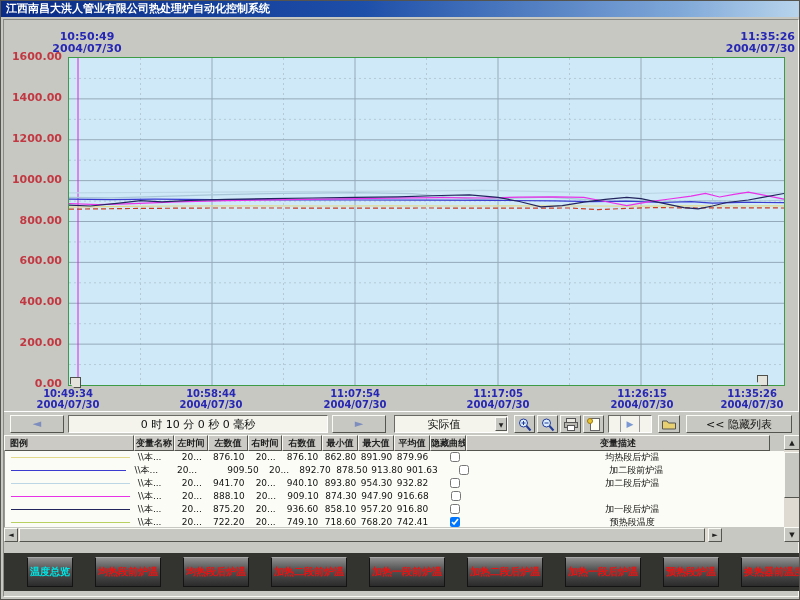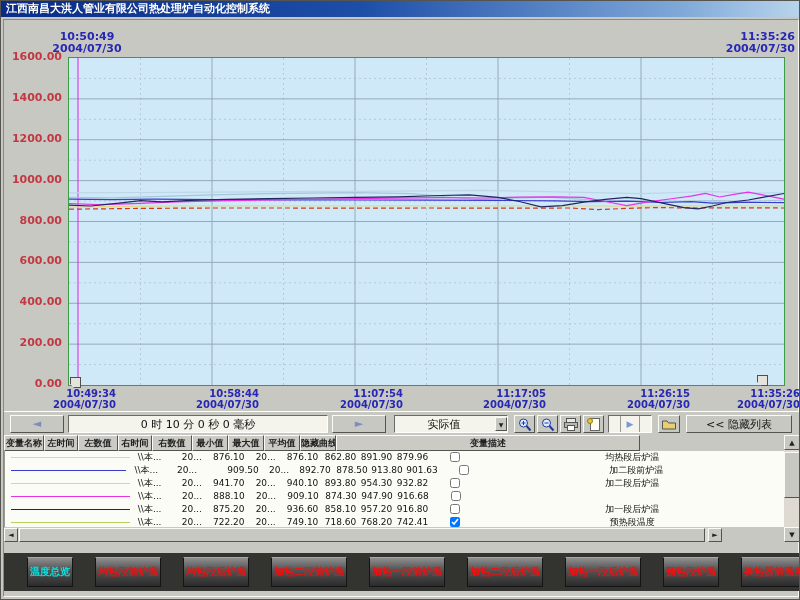--- a/index.html
+++ b/index.html
@@ -3,21 +3,21 @@
 <meta charset="utf-8">
 <style>
   html,body{margin:0;padding:0;}
   body{font-family:"DejaVu Sans","Liberation Sans",sans-serif;background:#888;}
   .window{position:relative;width:800px;height:600px;background:#c8c8c2;border:1px solid #55544e;box-sizing:border-box;overflow:hidden;}
   .titlebar{position:absolute;top:0;left:0;right:0;height:16px;background:linear-gradient(90deg,#0a2c86 0%,#1d4ea8 45%,#7fa8d8 85%,#b8d4ec 100%);color:#fff;font-size:11px;font-weight:bold;line-height:16px;padding-left:5px;}
   .content{position:absolute;left:2px;top:18px;width:796px;height:578px;border-top:1px solid #8a8a84;border-left:1px solid #8a8a84;border-right:1px solid #f8f8f2;border-bottom:1px solid #f8f8f2;background:#c8c8c2;box-sizing:border-box;}
   .cursor-time{position:absolute;text-align:center;color:#2727b5;font-weight:bold;font-size:11px;line-height:12px;}
   .plot{position:absolute;left:64px;top:37px;width:715px;height:327px;background:#cfe9f8;border:1px solid #3c9b44;}
   .ylabel{position:absolute;width:58px;text-align:right;color:#c23842;font-weight:bold;font-size:11px;line-height:12px;}
-  .xlabel{position:absolute;width:96px;text-align:right;color:#2727b5;font-weight:bold;font-size:10px;line-height:11px;}
+  .xlabel{position:absolute;width:96px;text-align:center;color:#2727b5;font-weight:bold;font-size:10px;line-height:11px;}
   .handle{position:absolute;width:9px;height:9px;background:#e4e4dc;border:1px solid #50504a;clip-path:polygon(0 0,100% 0,100% 100%,38% 100%,0 62%);}
   .tb{position:absolute;top:391px;left:0;width:796px;height:24px;border-top:1px solid #ffffff;background:#c8c8c2;}
   .btn{position:absolute;display:flex;align-items:center;justify-content:center;background:#c8c8c2;border-top:1px solid #fbfbf5;border-left:1px solid #fbfbf5;border-right:1px solid #55554f;border-bottom:1px solid #55554f;box-sizing:border-box;cursor:pointer;}
   .fld{position:absolute;background:#f4f4ec;border-top:1px solid #6a6a64;border-left:1px solid #6a6a64;border-right:1px solid #ffffff;border-bottom:1px solid #ffffff;font-size:11px;display:flex;align-items:center;justify-content:center;box-sizing:border-box;color:#111;}
   .arrow-glyph{color:#7d8dbe;font-size:11px;line-height:10px;}
   .th-row{position:absolute;top:415px;left:0;height:16px;display:flex;}
   .th{box-sizing:border-box;height:16px;line-height:14px;font-size:9px;font-weight:bold;color:#222;text-align:center;background:#cbcac4;border-top:1px solid #fbfbf5;border-left:1px solid #fbfbf5;border-right:1px solid #55554f;border-bottom:1px solid #55554f;overflow:hidden;white-space:nowrap;}
   .tbody{position:absolute;top:431px;left:0;width:780px;height:76px;background:#fcfcf6;overflow:hidden;border-left:1px solid #9a9a94;box-sizing:border-box;}
   .trow{display:flex;height:13px;}
   .td{box-sizing:border-box;font-size:9px;color:#111;text-align:center;overflow:hidden;white-space:nowrap;height:13px;line-height:13px;}
@@ -181,20 +181,21 @@
         <svg width="16" height="14">
           <path d="M1.5,12 v-8 h4.5 l1.5,2 h7 v6 z" fill="#e8d070" stroke="#555"></path>
         </svg>
       </div>
       <div class="btn" style="left:682px;top:3px;width:106px;height:18px;font-size:11px;color:#111;">
         <span>&lt;&lt; 隐藏列表</span>
       </div>
     </div>
 
     <div class="th-row" id="table-head">
+        <div class="th" style="width: 130px; text-align: left; padding-left: 5px;">图例</div>
         <div class="th" style="width: 40px;">变量名称</div>
         <div class="th" style="width: 34px;">左时间</div>
         <div class="th" style="width: 40px;">左数值</div>
         <div class="th" style="width: 34px;">右时间</div>
         <div class="th" style="width: 40px;">右数值</div>
         <div class="th" style="width: 36px;">最小值</div>
         <div class="th" style="width: 36px;">最大值</div>
         <div class="th" style="width: 36px;">平均值</div>
         <div class="th" style="width: 36px;">隐藏曲线</div>
         <div class="th" style="width: 304px;">变量描述</div>

